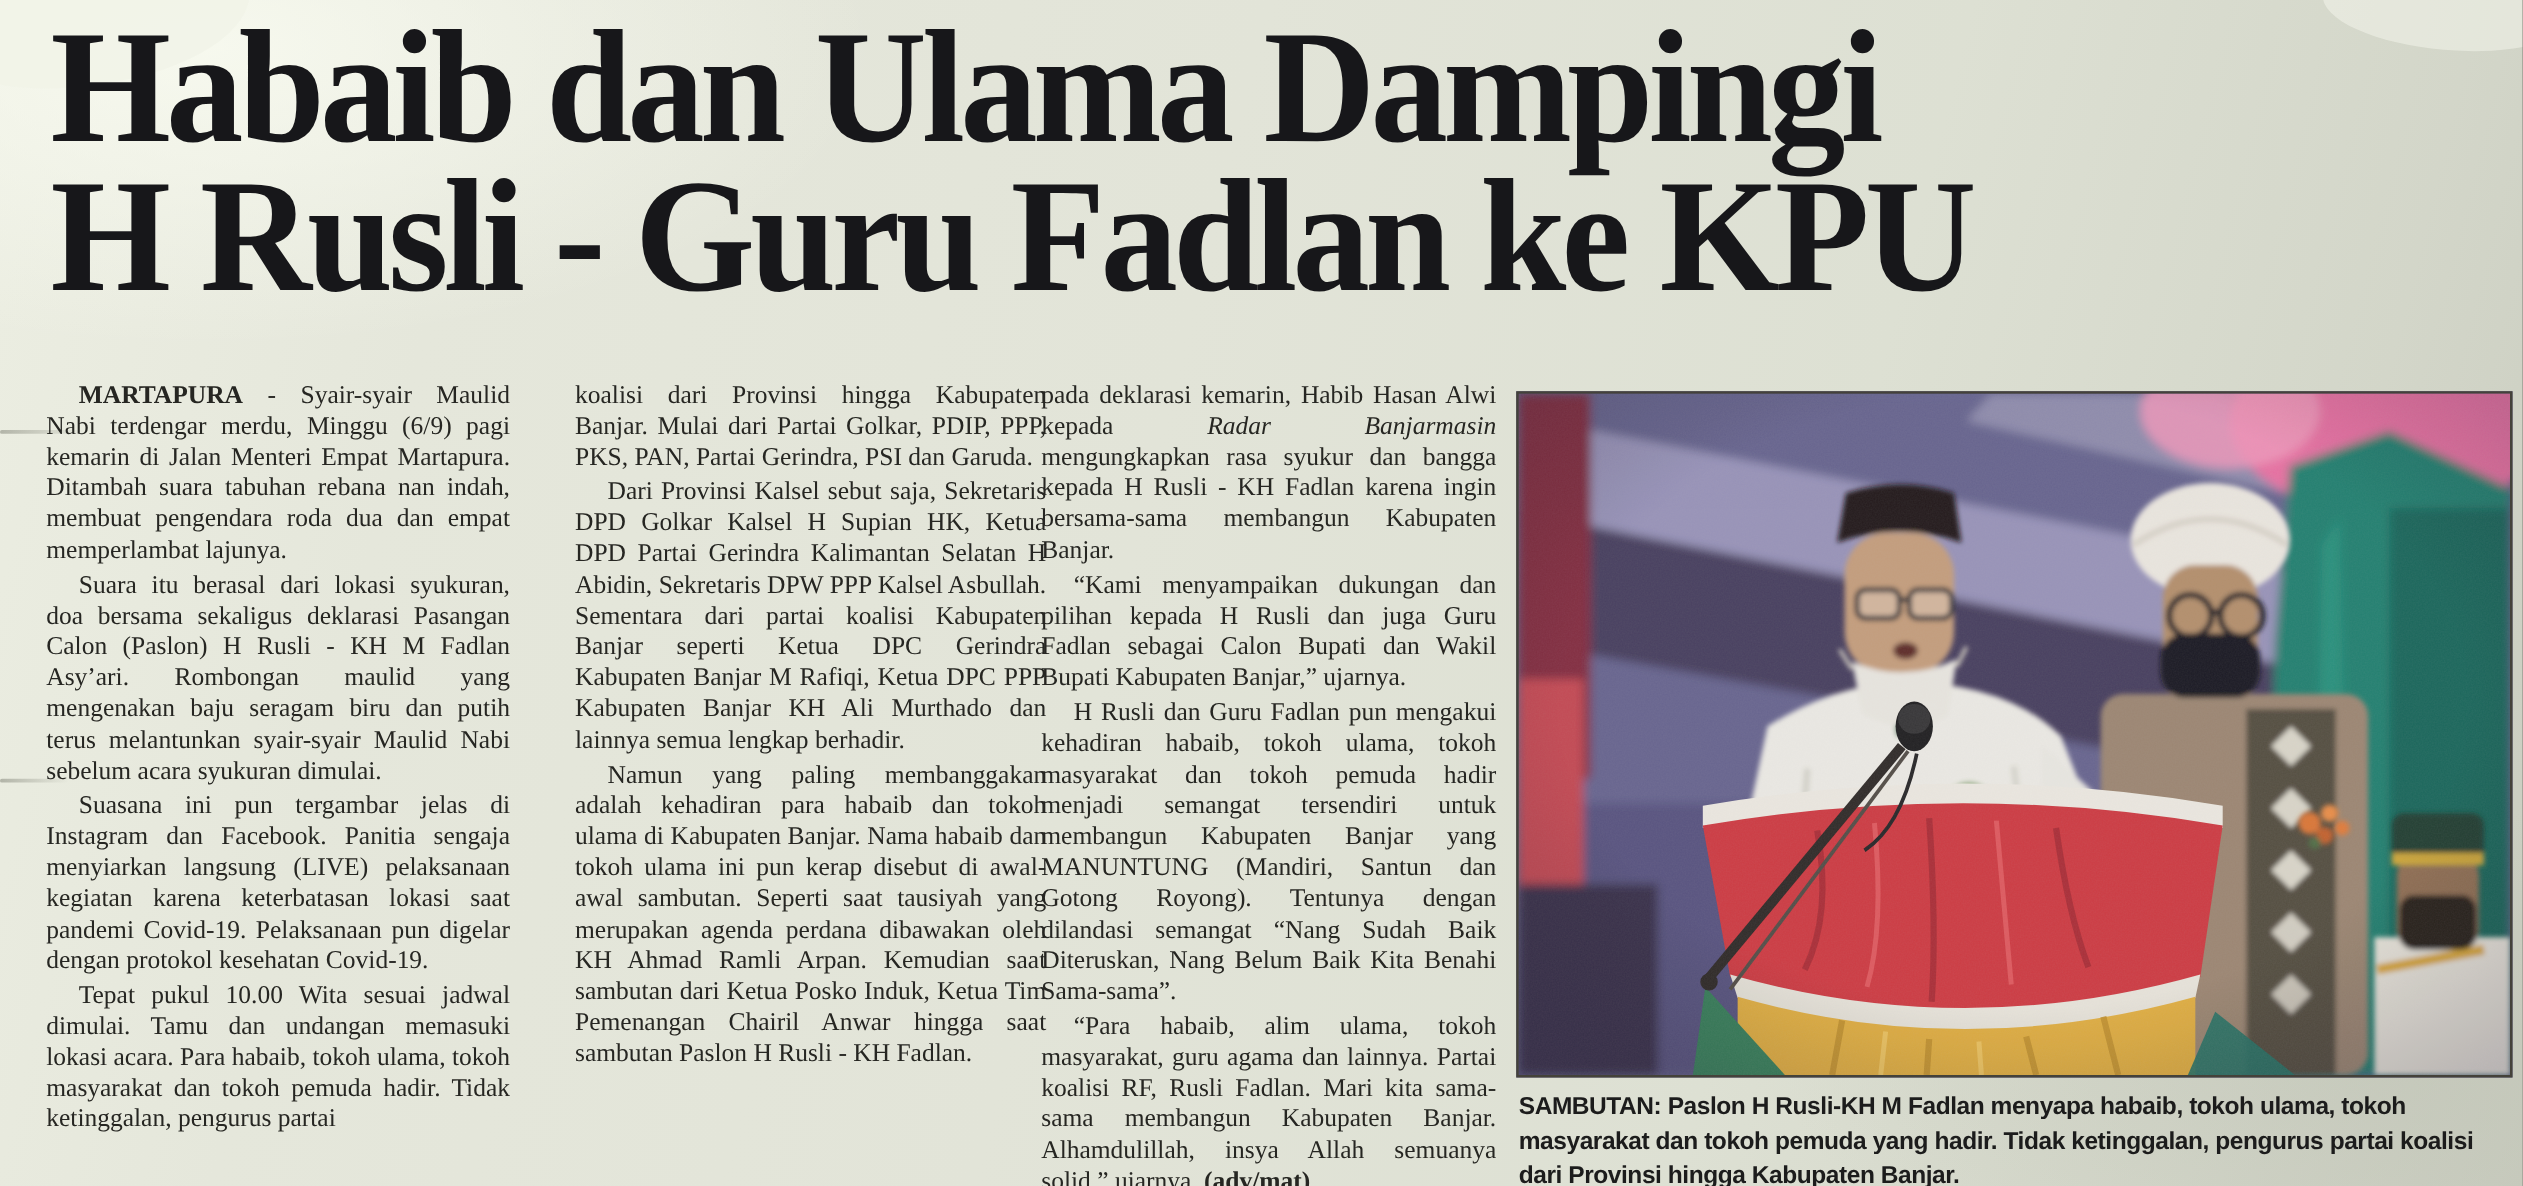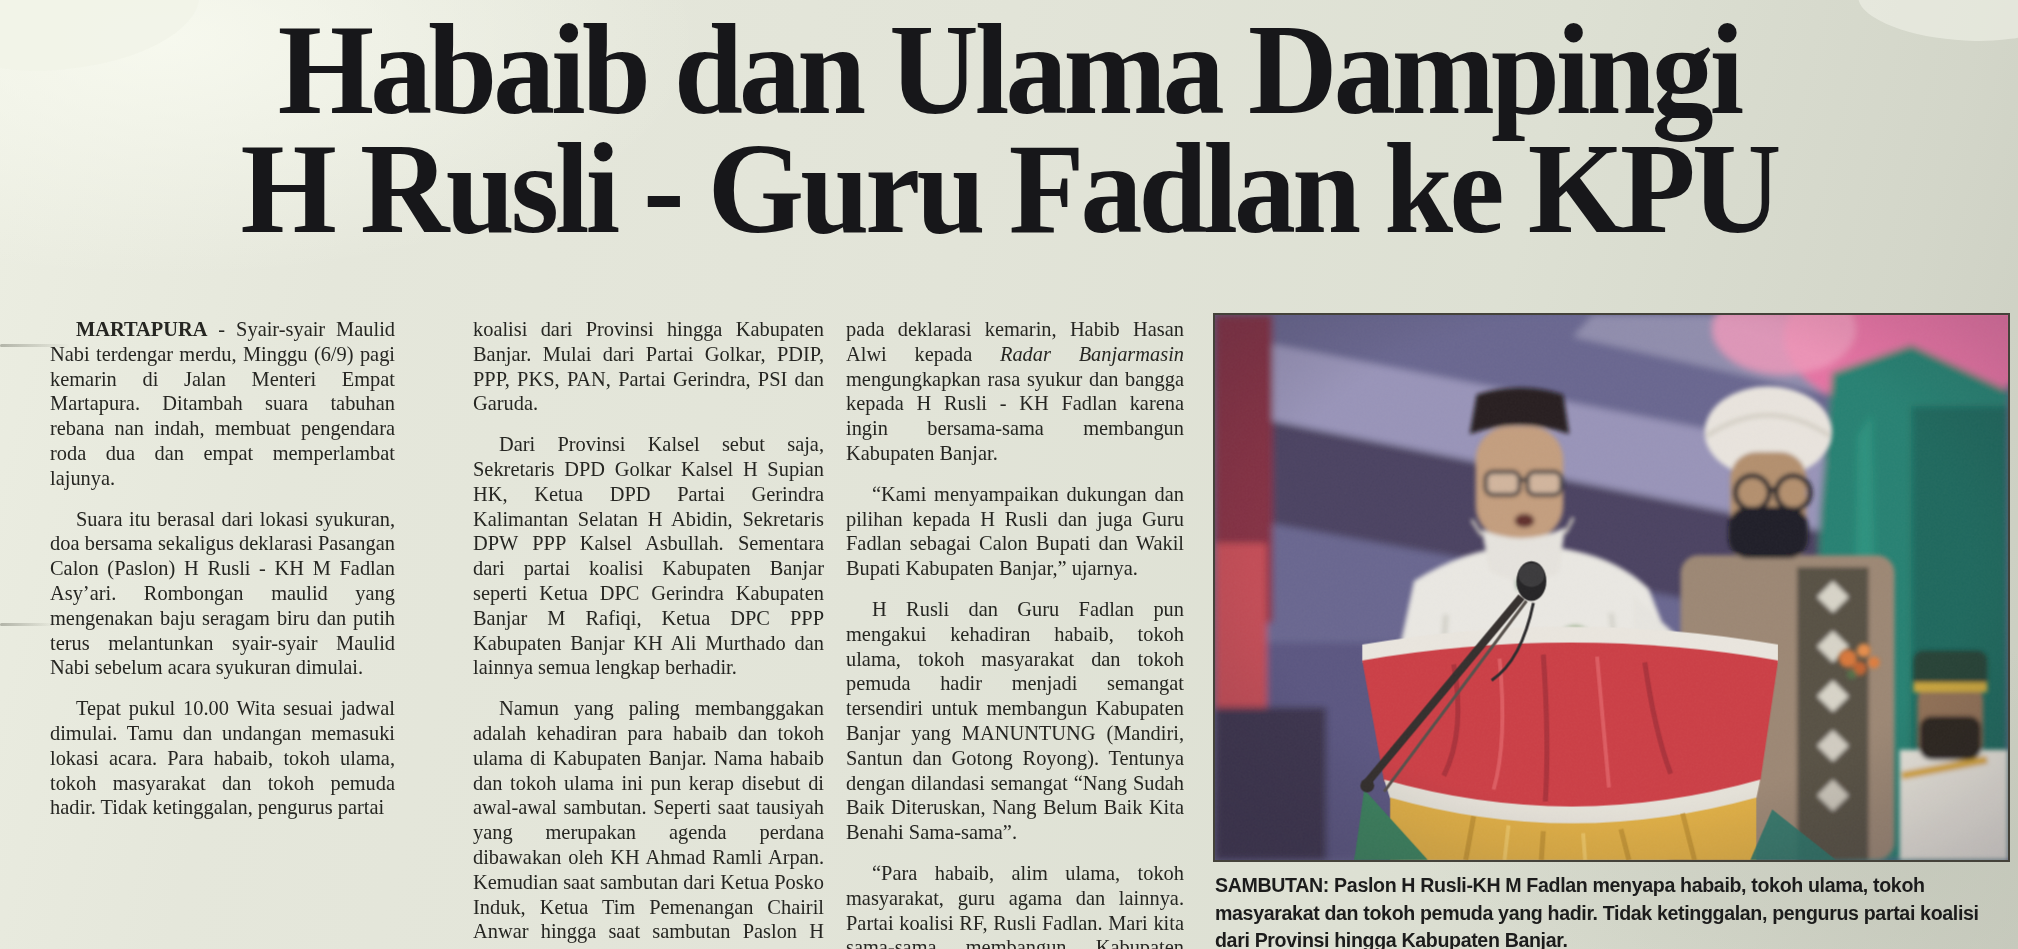--- a/index.html
+++ b/index.html
@@ -11,33 +11,33 @@
       radial-gradient(ellipse 700px 300px at 95% 90%, rgba(190,194,180,.5), rgba(190,194,180,0) 70%),
       linear-gradient(104deg,#eceee2 0%,#e5e7db 18%,#e2e4d8 45%,#dde0d3 70%,#d3d6c9 88%,#c9ccbf 100%);
     font-family:"Liberation Serif",serif;
   }
   .crease{position:absolute;background:linear-gradient(90deg,rgba(110,112,100,.45),rgba(110,112,100,0));height:3px;border-radius:2px;}
   .crease.c1{left:0;top:344px;width:70px;}
   .crease.c2{left:0;top:623px;width:55px;}
   .tear{position:absolute;left:-60px;top:-52px;width:260px;height:120px;background:#f1f3e8;border-radius:48%;transform:rotate(-8deg);opacity:.85;}
   .tear2{position:absolute;right:-40px;top:-30px;width:200px;height:70px;background:#f0f2e7;border-radius:50%;transform:rotate(5deg);opacity:.6;}
 
-  .headline{position:absolute;top:10px;left:0;width:100%;text-align:center;}
+  .headline{position:absolute;top:10px;left:0;width:100%;text-align:left;}
   .hl-line{
     font-family:"Liberation Serif",serif;font-weight:700;color:var(--headline-ink,#17171a);
     font-size:129px;line-height:119px;letter-spacing:-4px;white-space:nowrap;
     transform:scaleX(.96);transform-origin:center;
   }
 
   .col{
     position:absolute;top:301px;height:648px;overflow:hidden;
     font-size:20.4px;line-height:24.8px;color:var(--ink,#262622);
     text-align:justify;hyphens:auto;
   }
-  .col p{margin:16px;text-indent:26px;}
+  .col p{margin:3px;text-indent:26px;}
   .col p.noindent{text-indent:0;}
   .seg-bold{font-weight:700;}
   .seg-italic{font-style:italic;}
   .col1{left:34px;width:377px;}
   .col2{left:457px;width:383px;}
   .col3{left:830px;width:370px;}
 
   .photo{
     position:absolute;left:1213px;top:313px;width:797px;height:549px;margin:0;
     border:2px solid #44423a;box-sizing:border-box;background:#5f5d88;
@@ -61,20 +61,21 @@
   <div class="crease c2"></div>
 
   <header class="headline">
     <div class="hl-line">Habaib dan Ulama Dampingi</div>
     <div class="hl-line">H Rusli - Guru Fadlan ke KPU</div>
   </header>
 
   <div class="col col1" id="col-0">
       <p><span class="seg-bold">MARTAPURA</span><span> - Syair-syair Maulid Nabi terdengar merdu, Minggu (6/9) pagi kemarin di Jalan Menteri Empat Martapura. Ditambah suara tabuhan rebana nan indah, membuat pengendara roda dua dan empat memperlambat lajunya.</span></p>
       <p><span>Suara itu berasal dari lokasi syukuran, doa bersama sekaligus deklarasi Pasangan Calon (Paslon) H Rusli - KH M Fadlan Asy’ari. Rombongan maulid yang mengenakan baju seragam biru dan putih terus melantunkan syair-syair Maulid Nabi sebelum acara syukuran dimulai.</span></p>
+      <p><span>Suasana ini pun tergambar jelas di Instagram dan Facebook. Panitia sengaja menyiarkan langsung (LIVE) pelaksanaan kegiatan karena keterbatasan lokasi saat pandemi Covid-19. Pelaksanaan pun digelar dengan protokol kesehatan Covid-19.</span></p>
       <p><span>Tepat pukul 10.00 Wita sesuai jadwal dimulai. Tamu dan undangan memasuki lokasi acara. Para habaib, tokoh ulama, tokoh masyarakat dan tokoh pemuda hadir. Tidak ketinggalan, pengurus partai</span></p>
     </div>
   <div class="col col2" id="col-1">
       <p class="noindent"><span>koalisi dari Provinsi hingga Kabupaten Banjar. Mulai dari Partai Golkar, PDIP, PPP, PKS, PAN, Partai Gerindra, PSI dan Garuda.</span></p>
       <p><span>Dari Provinsi Kalsel sebut saja, Sekretaris DPD Golkar Kalsel H Supian HK, Ketua DPD Partai Gerindra Kalimantan Selatan H Abidin, Sekretaris DPW PPP Kalsel Asbullah. Sementara dari partai koalisi Kabupaten Banjar seperti Ketua DPC Gerindra Kabupaten Banjar M Rafiqi, Ketua DPC PPP Kabupaten Banjar KH Ali Murthado dan lainnya semua lengkap berhadir.</span></p>
       <p><span>Namun yang paling membanggakan adalah kehadiran para habaib dan tokoh ulama di Kabupaten Banjar. Nama habaib dan tokoh ulama ini pun kerap disebut di awal-awal sambutan. Seperti saat tausiyah yang merupakan agenda perdana dibawakan oleh KH Ahmad Ramli Arpan. Kemudian saat sambutan dari Ketua Posko Induk, Ketua Tim Pemenangan Chairil Anwar hingga saat sambutan Paslon H Rusli - KH Fadlan.</span></p>
     </div>
   <div class="col col3" id="col-2">
       <p class="noindent"><span>pada deklarasi kemarin, Habib Hasan Alwi kepada </span><span class="seg-italic">Radar Banjarmasin</span><span> mengungkapkan rasa syukur dan bangga kepada H Rusli - KH Fadlan karena ingin bersama-sama membangun Kabupaten Banjar.</span></p>
       <p><span>“Kami menyampaikan dukungan dan pilihan kepada H Rusli dan juga Guru Fadlan sebagai Calon Bupati dan Wakil Bupati Kabupaten Banjar,” ujarnya.</span></p>

